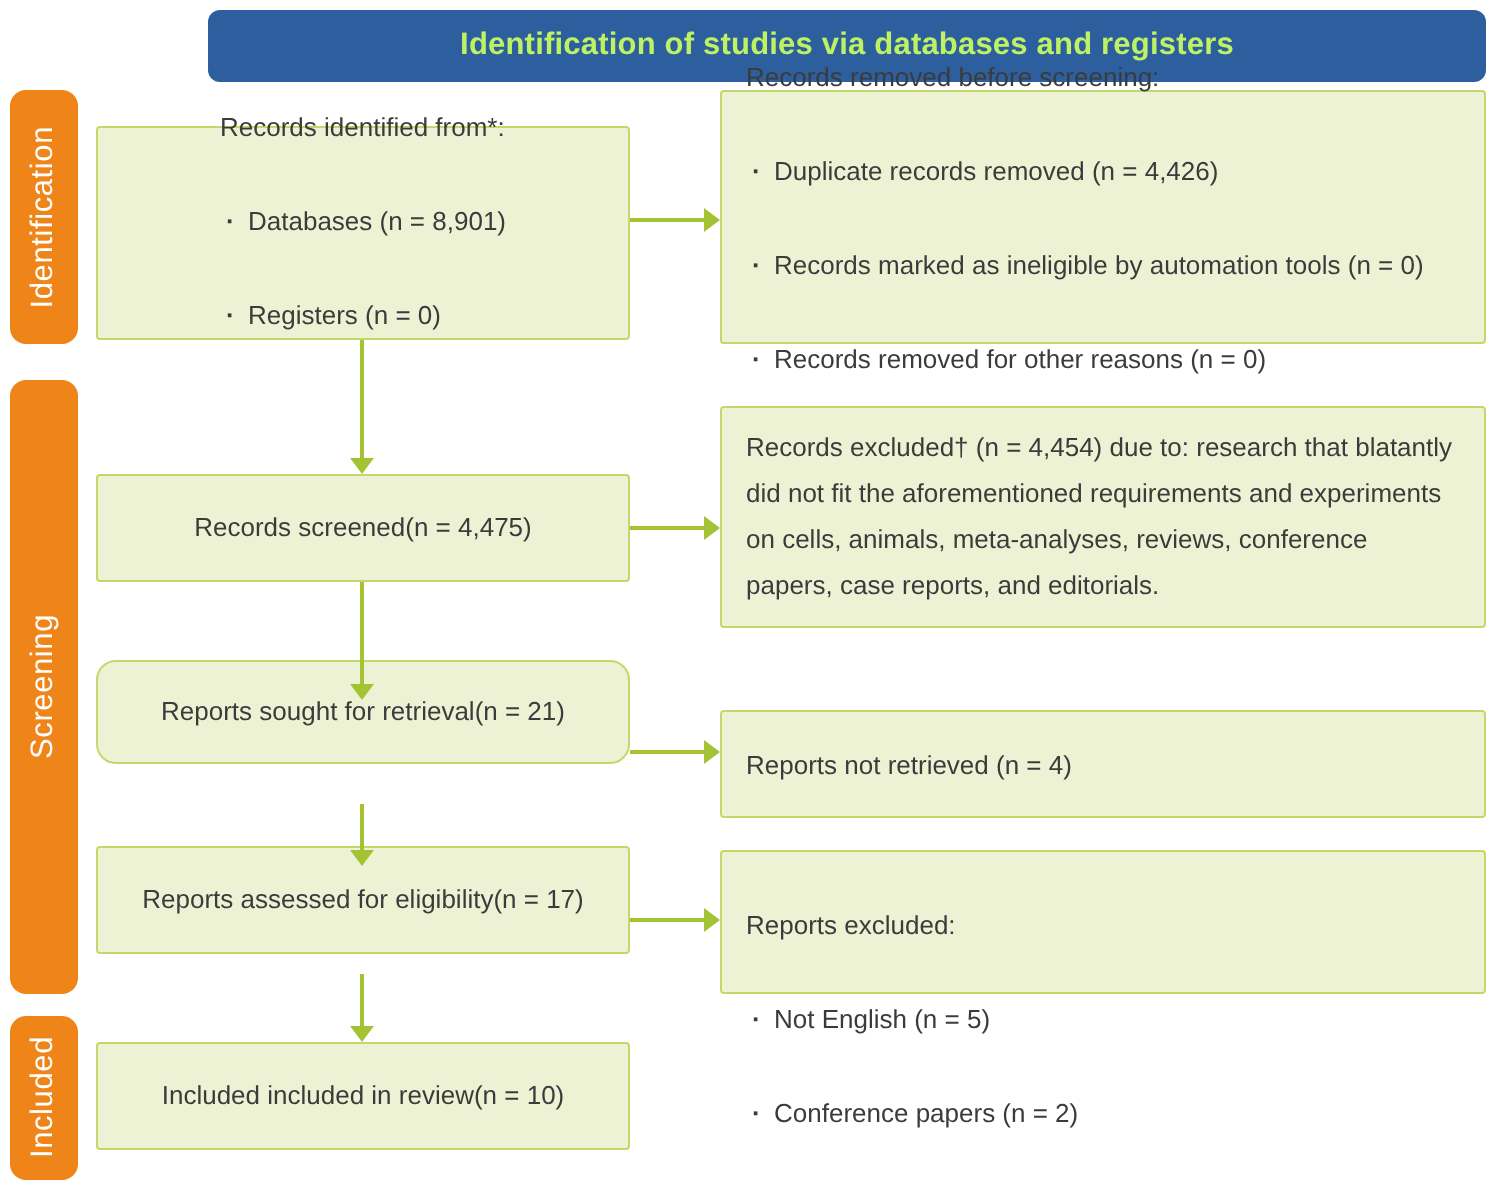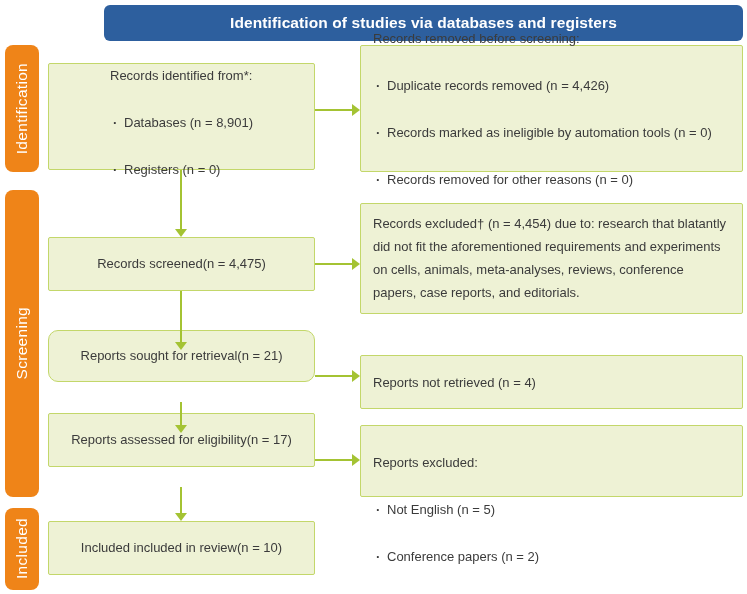--- a/index.html
+++ b/index.html
@@ -16,21 +16,21 @@
   }
 
   
   .header-banner {
     position: absolute;
     left: 104px; top: 5px;
     width: 639px; height: 36px;
     background: #2d5f9e;
     border-radius: 6px;
     display: flex; align-items: center; justify-content: center;
-    color: #ffffff;
+    color: #bef264;
     font-size: 15.5px;
     font-weight: 700;
     letter-spacing: 0.1px;
   }
 
   
   .stage {
     position: absolute;
     left: 5px; width: 34px;
     background: #ef8418;
@@ -56,24 +56,24 @@
     background: #eef2d5;
     border: 1.5px solid #c3d76a;
     border-radius: 2px;
     font-size: 13px;
     line-height: 23px;
     color: #3b3b3b;
   }
   .left-box  { left: 48px;  width: 267px; }
   .right-box { left: 360px; width: 383px; }
 
-  .box-l1 { top: 63px;  height: 107px; display: flex; align-items: flex-start; }
+  .box-l1 { top: 63px;  height: 107px; display: flex; align-items: flex-end; }
   .box-l2 { top: 237px; height: 54px; }
   .box-l3 { top: 330px; height: 52px; border-radius: 10px; }
-  .box-l4 { top: 413px; height: 54px; }
+  .box-l4 { top: 423px; height: 54px; }
   .box-l5 { top: 521px; height: 54px; }
   .centered-box { display: flex; flex-direction: row; align-items: center; justify-content: center; text-align: center; line-height: 24px; }
 
   .box-r1 { top: 45px;  height: 127px; padding: 9px 12px; display: flex; flex-direction: column; justify-content: center; }
   .box-r2 { top: 203px; height: 111px; padding: 8px 12px; }
   .box-r3 { top: 355px; height: 54px; display: flex; align-items: center; padding: 0 12px; }
   .box-r4 { top: 425px; height: 72px; padding: 25px 12px; }
 
   .inner-block { width: fit-content; margin: 0 auto; text-align: left; }
 

